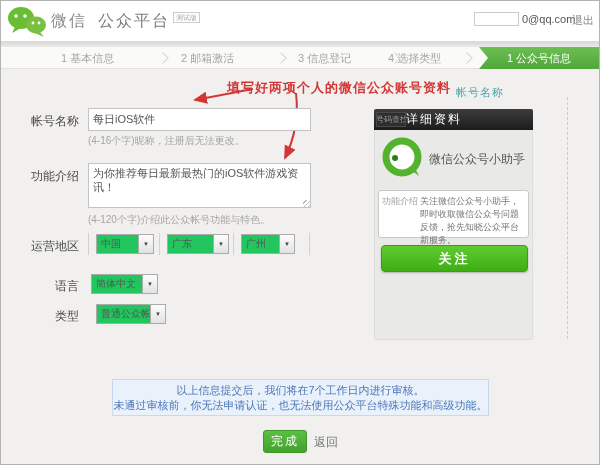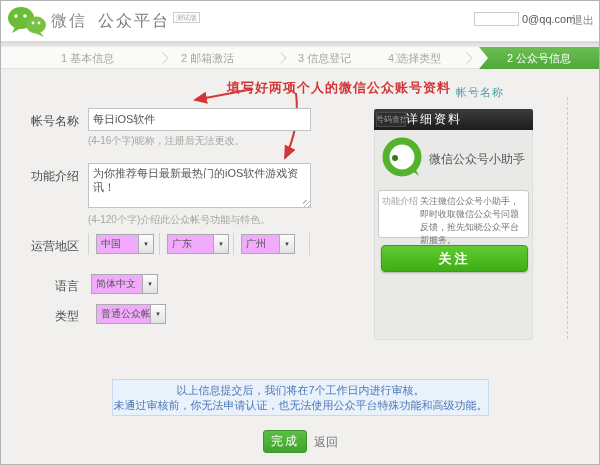--- a/index.html
+++ b/index.html
@@ -33,21 +33,21 @@
 
   
   .flabel { position:absolute; width:53px; left:25px; text-align:right; font-size:12px; color:#4a4a4a; }
   .txt-input { position:absolute; left:87px; top:107px; width:223px; height:23px; border:1px solid #c3c3c1; background:#fff; font-size:11px; color:#555; padding:0 4px; }
   .hint { position:absolute; left:87px; font-size:10px; color:#a6a6a4; }
   .txt-area { position:absolute; left:87px; top:162px; width:223px; height:45px; border:1px solid #c3c3c1; background:#fff; font-size:11px; color:#555; padding:2px 4px; resize:none; line-height:14px; }
   .resize-corner { position:absolute; left:302px; top:199px; width:7px; height:7px;
                    background:repeating-linear-gradient(135deg, transparent 0 2px, #bbb 2px 3px); }
 
   .vsep { position:absolute; width:1px; height:22px; background:#d2d2d0; top:232px; }
-  .sel { position:absolute; height:20px; background:#f0abfc; border:1px solid #ababab; display:flex; align-items:center; padding-left:4px; font-size:10px; color:#555; }
+  .sel { position:absolute; height:20px; background:#22c55e; border:1px solid #ababab; display:flex; align-items:center; padding-left:4px; font-size:10px; color:#555; }
   .sel-text { white-space:nowrap; overflow:hidden; }
   .sel-arrow { margin-left:auto; width:15px; height:100%; flex:none; background:linear-gradient(#fdfdfd,#e2e2e2); border-left:1px solid #ababab; font-size:6px; color:#444; display:flex; align-items:center; justify-content:center; }
 
   
   .pointer-label { position:absolute; left:455px; top:84px; font-size:11px; color:#4aa0a8; letter-spacing:1px; }
   .dash-line { position:absolute; left:566px; top:96px; width:0; height:242px; border-left:1px dashed #bccfd8; }
   .card-tabs { position:absolute; left:373px; top:108px; width:159px; height:21px; background:linear-gradient(#3d3d3d,#1c1c1c); border-radius:2px 2px 0 0; display:flex; align-items:center; }
   .tab-search { width:30px; height:15px; margin-left:2px; background:#2e2e2e; border:1px solid #4a4a4a; color:#9a9a9a; font-size:8px; line-height:13px; overflow:hidden; cursor:pointer; }
   .tab-search i { font-style:normal; margin-left:-9px; white-space:nowrap; }
   .tab-detail { color:#fff; font-size:12px; letter-spacing:2px; cursor:pointer; }
@@ -99,21 +99,21 @@
 
   <div class="stepbar"></div>
   <span class="step" style="left:60px;">1 基本信息</span>
   <span class="step" style="left:180px;">2 邮箱激活</span>
   <span class="step" style="left:297px;">3 信息登记</span>
   <span class="step" style="left:387px;">4 选择类型</span>
   <span class="chev" style="left:158px;"></span>
   <span class="chev" style="left:276px;"></span>
   <span class="chev" style="left:390px;"></span>
   <span class="chev" style="left:462px;"></span>
-  <span class="step-active">2 公众号信息</span>
+  <span class="step-active">1 公众号信息</span>
 
   <span class="anno">填写好两项个人的微信公众账号资料</span>
   <svg class="arrows" width="600" height="465">
     <defs>
       <marker id="ah" markerWidth="8" markerHeight="8" refX="6" refY="3" orient="auto">
         <path d="M0,0 L7,3 L0,6 Z" fill="#d23737"></path>
       </marker>
     </defs>
     <line x1="252" y1="88" x2="194" y2="99" stroke="#d23737" stroke-width="2" marker-end="url(#ah)"></line>
     <path d="M295 92 Q299 126 284 157" fill="none" stroke="#d23737" stroke-width="2" marker-end="url(#ah)"></path>

